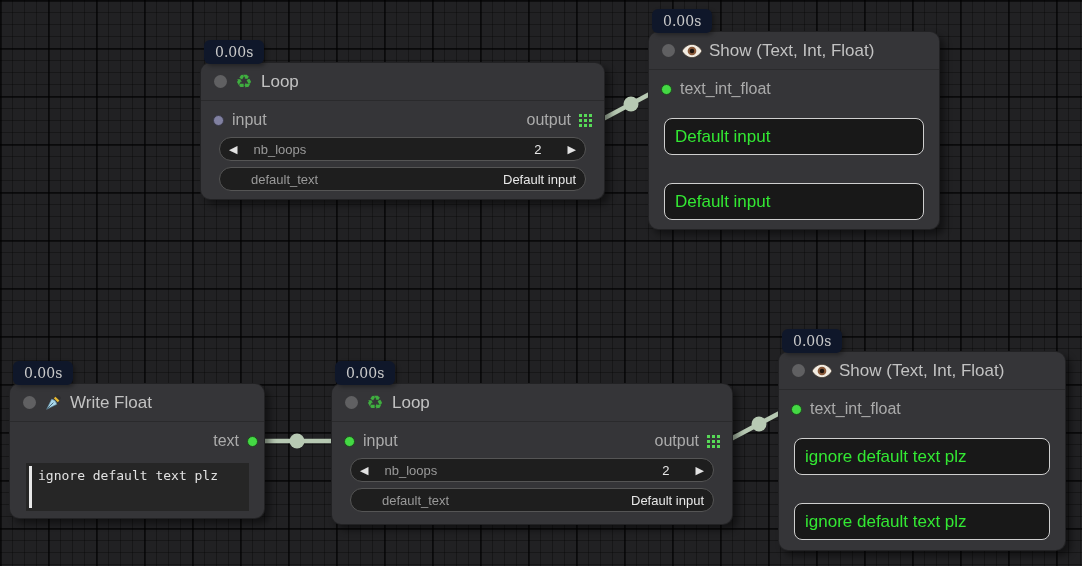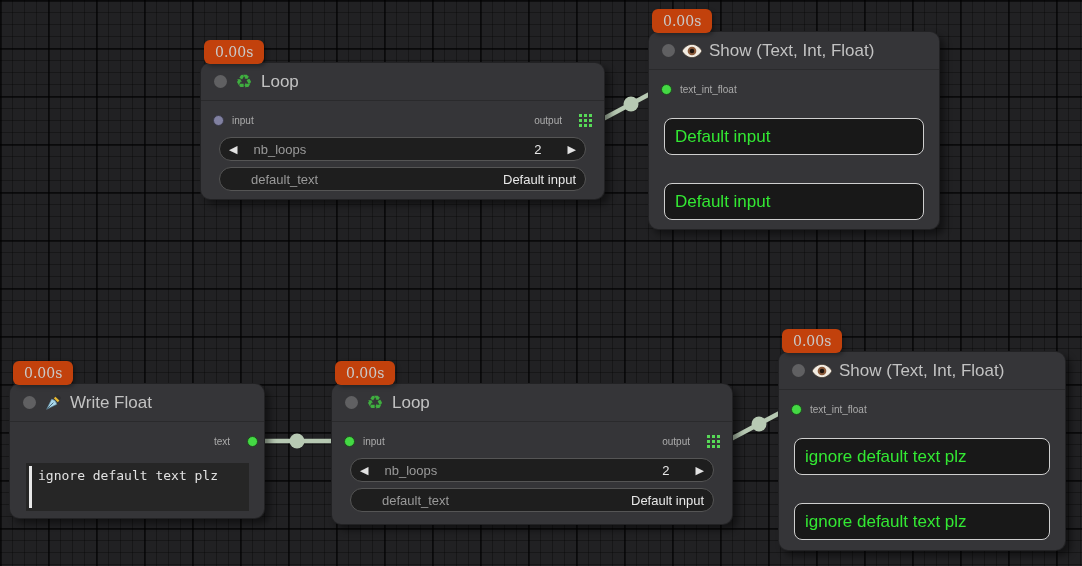--- a/index.html
+++ b/index.html
@@ -17,35 +17,35 @@
   }
   #links-svg { position:absolute; left:0; top:0; width:1082px; height:566px; z-index:1; }
 
   .node {
     position:absolute; z-index:2; background:#353538; border-radius:10px;
     border:1px solid rgba(0,0,0,0.35);
     box-shadow:5px 5px 7px rgba(0,0,0,0.45);
   }
   .timer-badge {
     position:absolute; top:-23px; left:3px; height:24px;
-    background:#c2410c; color:#c9c9c9; border-radius:6px;
+    background:#0f172a; color:#c9c9c9; border-radius:6px;
     font-family:"DejaVu Serif", "Liberation Serif", serif; font-size:14px;
     padding:3px 11px; line-height:18px; box-shadow:2px 2px 4px rgba(0,0,0,0.35);
   }
   .node-header {
     height:38px; display:flex; align-items:center; gap:7px; padding:0 13px;
     border-bottom:1px solid #2a2a2c; color:#c2c2c2; font-size:17px;
   }
   .collapse-dot { width:13px; height:13px; border-radius:50%; background:#606062; flex:none; }
   .hicon { width:20px; height:20px; flex:none; display:flex; align-items:center; justify-content:center; }
   .recycle-glyph { color:#3fae3f; font-size:19px; line-height:20px; }
 
-  .slot-row { display:flex; align-items:center; padding:8px 12px 0 12px; height:30px; color:#ababab; font-size:10px; }
+  .slot-row { display:flex; align-items:center; padding:8px 12px 0 12px; height:30px; color:#ababab; font-size:16px; }
   .slot-left { display:flex; align-items:center; gap:8px; }
-  .slot-right { display:flex; align-items:center; gap:17px; margin-left:auto; }
+  .slot-right { display:flex; align-items:center; gap:8px; margin-left:auto; }
   .dot { width:11px; height:11px; border-radius:50%; flex:none; }
   .dot.green { background:#44d944; border:1px solid #1d4d1d; }
   .dot.gray  { background:#8181a1; border:1px solid #3a3a4a; }
 
   .widget {
     height:24px; margin:6px 18px 0 18px; background:#1e1e1e;
     border:1px solid #555; border-radius:12px;
     display:flex; align-items:center; padding:0 9px;
     font-size:13px; color:#9a9a9a;
   }

